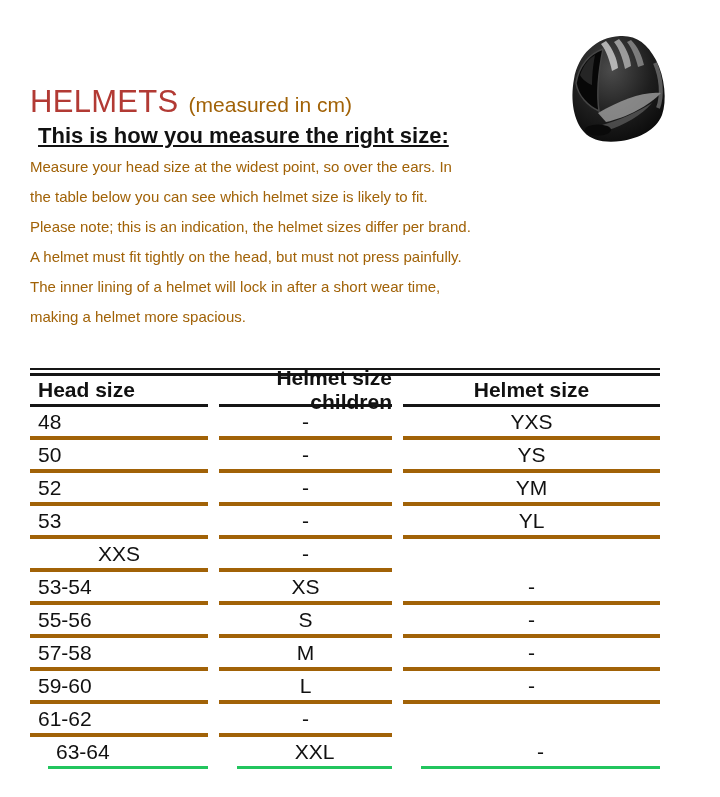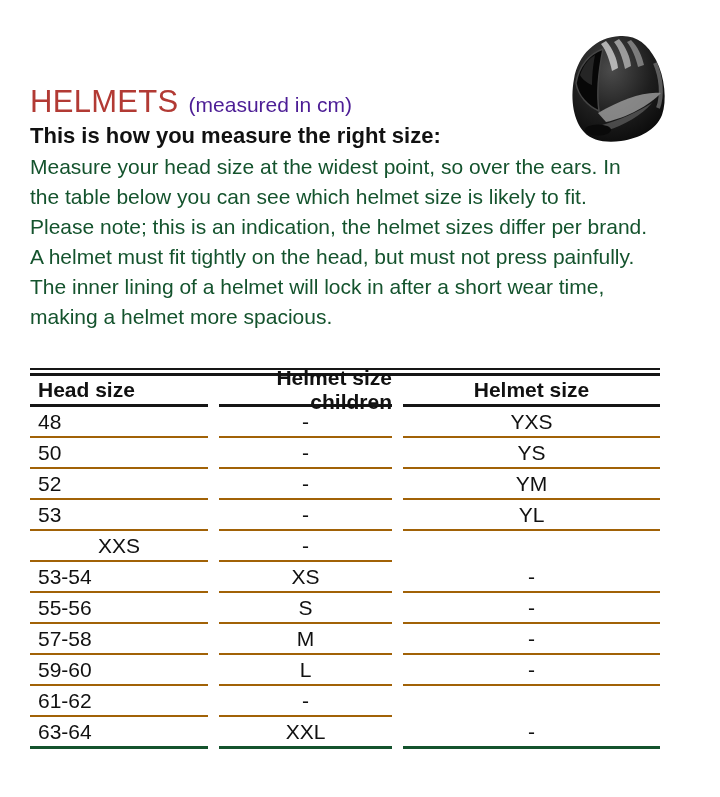--- a/index.html
+++ b/index.html
@@ -7,35 +7,35 @@
     width:720px; height:797px;
     background:#ffffff;
     font-family:"Liberation Sans", sans-serif;
     color:#111111;
   }
   .page { position:relative; width:720px; height:797px; overflow:hidden; background:#fff; }
   .content { padding:84px 20px 4px 30px; }
 
   .title-row { display:flex; align-items:baseline; gap:10px; margin:0; }
   .title { font-size:31px; font-weight:400; color:#b23a34; letter-spacing:0.3px; }
-  .title-note { font-size:21px; font-weight:400; color:#4c1d95; }
+  .title-note { font-size:21px; font-weight:400; color:#a16207; }
 
-  .subtitle { font-size:22px; font-weight:700; margin:3px 0 0 0; color:#111; }
+  .subtitle { font-size:22px; font-weight:700; margin:3px 0 0 8px; color:#111;text-decoration:underline; }
 
-  .intro { font-size:21px; line-height:30px; white-space:pre-line; margin:3px 0 0 0; color:#14532d; }
+  .intro { font-size:15px; line-height:30px; white-space:pre-line; margin:3px 0 0 0; color:#a16207; }
 
   .helmet { position:absolute; left:568px; top:32px; width:100px; height:114px; }
 
   .size-table { margin-top:36px; width:630px; }
   .top-rule { height:3px; border-top:2px solid #161616; border-bottom:3px solid #161616; }
   .thead, .trow { display:grid; grid-template-columns:178px 173px 257px; column-gap:11px; }
   .thead .tcell { font-weight:700; height:28px; border-bottom:3px solid #161616; }
   .tcell { font-size:21px; display:flex; align-items:center;text-align:right; }
-  .trow .tcell { height:29px; border-bottom:2px solid #a16207; }
-  .trow.last .tcell { border-bottom:3px solid #14532d; }
+  .trow .tcell { height:29px; border-bottom:4px solid #a16207; }
+  .trow.last .tcell { border-bottom:3px solid #22c55e;margin-left:18px; }
   .c0 { padding-left:8px; justify-content:flex-start; }
   .c1, .c2 { justify-content:center; padding-left:0; }
 </style>
 </head>
 <body>
 
 <div class="page">
 
   <svg class="helmet" viewBox="0 0 100 112" aria-hidden="true">
     <defs>

